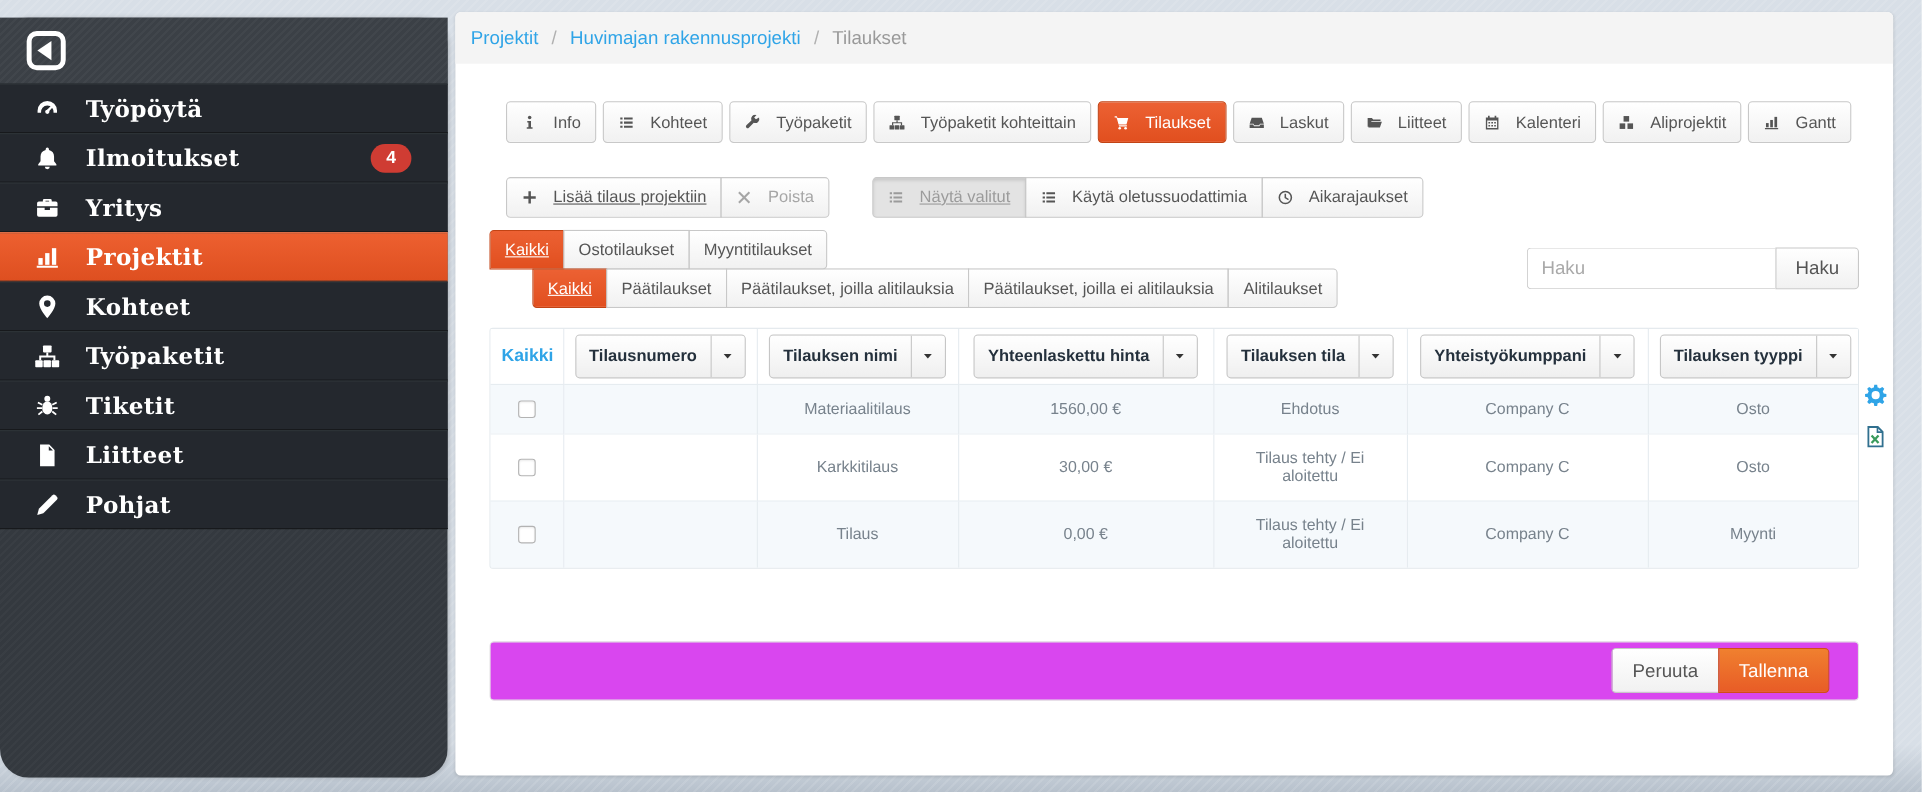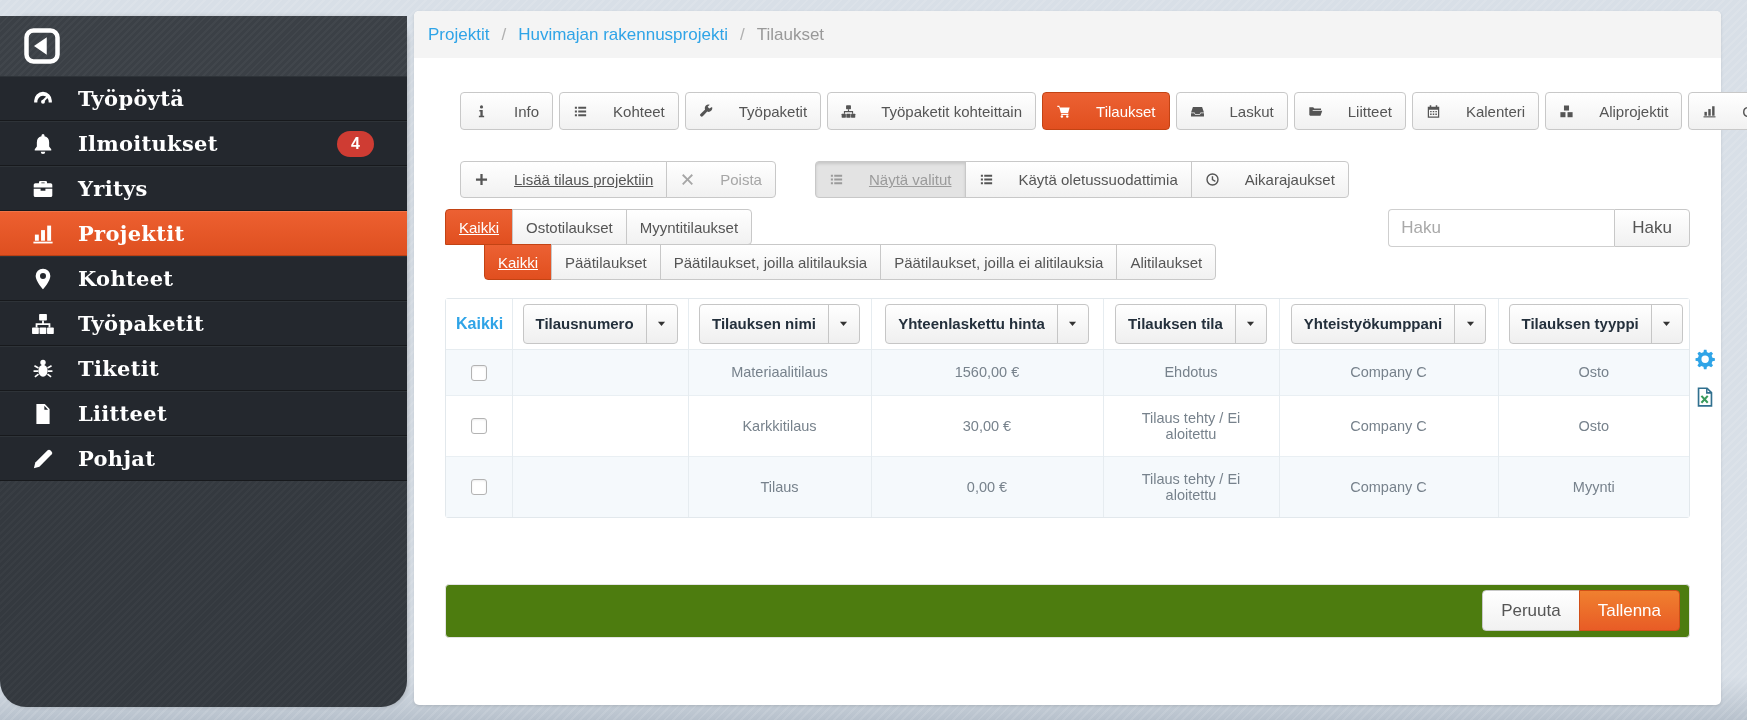--- a/index.html
+++ b/index.html
@@ -57,21 +57,21 @@
   }
   .breadcrumb-bar {
     height:47px; background:#f4f4f4; border-radius:5px 5px 0 0;
     display:flex; align-items:center; padding-left:14px; font-size:17px;
   }
   .crumb { color:#2fa4e7; text-decoration:none; cursor:pointer; }
   .crumb-sep { color:#b0b0b0; margin:0 12px; }
   .crumb-current { color:#999; }
 
   .btn {
-    display:inline-flex; align-items:center; gap:25px;
+    display:inline-flex; align-items:center; gap:14px;
     height:37px; padding:0 13px; font-size:15px; color:#555;
     background:linear-gradient(#ffffff,#f1f1f1);
     border:1px solid #c8c8c8; border-radius:4px; cursor:pointer;
     white-space:nowrap; font-family:"Liberation Sans", sans-serif;
   }
   .btn .ic { width:15px; height:15px; display:inline-flex; }
   .btn .ic svg { width:15px; height:15px; }
   .btn.orange {
     background:linear-gradient(#ec6133,#e14f1f); border-color:#c24314; color:#fff;
   }
@@ -96,21 +96,21 @@
     font-size:17px; color:#333;
   }
 
   .filters-area { position:relative; margin-top:11px; }
   .filter-row { display:flex; }
   .filter-row .btn { height:36px; font-size:15px; }
   .filter-row.second { margin-top:-1px; }
   .filter-row.first .btn.orange:first-child { border-radius:4px 0 0 0; }
   .filter-row.second .btn.orange:first-child { border-radius:0 0 0 4px; }
 
-  .search-group { position:absolute; right:0; top:0; display:inline-flex; }
+  .search-group { position:absolute; right:0; top:16px; display:inline-flex; }
   .search-input {
     width:226px; height:38px; border:1px solid #cfcfcf; border-right:none;
     border-radius:4px 0 0 4px; padding:0 12px; font-size:17px; color:#555;
     font-family:"Liberation Sans", sans-serif; outline:none;
   }
   .search-input::placeholder { color:#a9a9a9; }
   .search-btn { height:38px; border-radius:0 4px 4px 0; font-size:17px; padding:0 17px; }
 
   
   .table-wrap { margin-top:18px; border:1px solid #e2e8ec; border-radius:3px; }
@@ -145,22 +145,22 @@
   }
 
   
   .side-tools { position:absolute; right:5px; top:337px; display:flex; flex-direction:column; gap:16px; align-items:center; }
   .tool { width:22px; height:22px; cursor:pointer; }
   .tool svg { width:22px; height:22px; display:block; }
   .tool.gear { color:#2fa4e7; }
 
   
   .footer-panel {
-    margin-top:66px; height:54px; background:#4d7c0f; border:1px solid #e4e4e4; border-radius:4px;
-    display:flex; align-items:center; justify-content:flex-end; padding-right:9px;
+    margin-top:66px; height:54px; background:#d946ef; border:1px solid #e4e4e4; border-radius:4px;
+    display:flex; align-items:center; justify-content:flex-end; padding-right:26px;
   }
   .footer-panel .btn { height:41px; font-size:17px; padding:0 18px; }
   .footer-group { display:inline-flex; }
   .footer-group .btn:first-child { border-radius:4px 0 0 4px; }
   .footer-group .btn:last-child { border-radius:0 4px 4px 0; margin-left:-1px; }
   .btn.save { background:linear-gradient(#f0802f,#e85c26); border-color:#d14f18; color:#fff; }
 </style>
 </head>
 <body>
 

